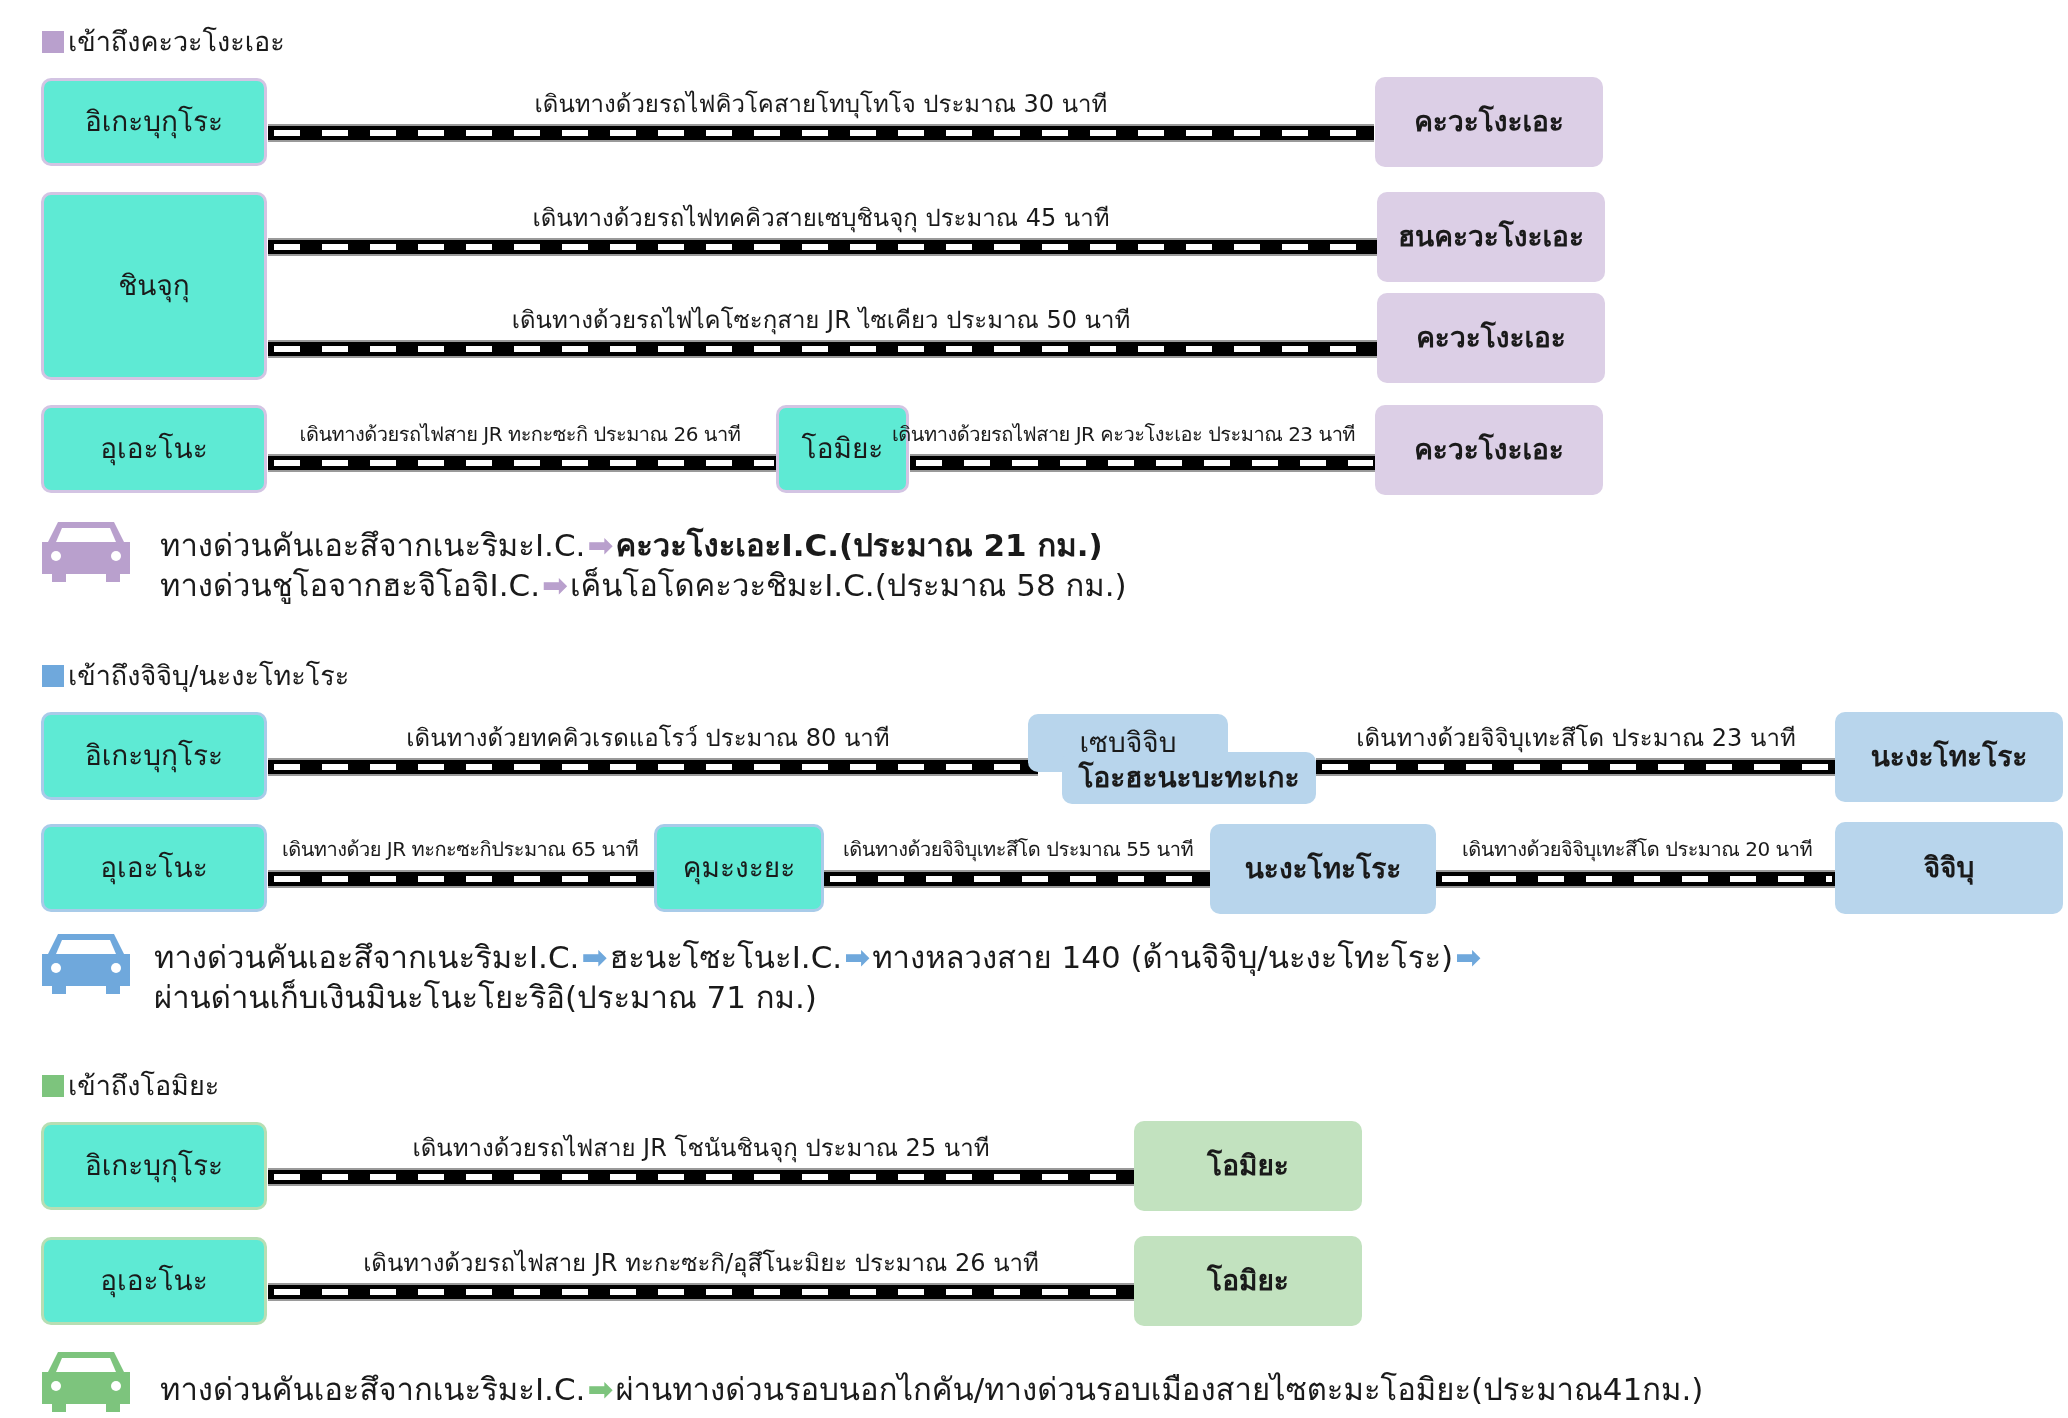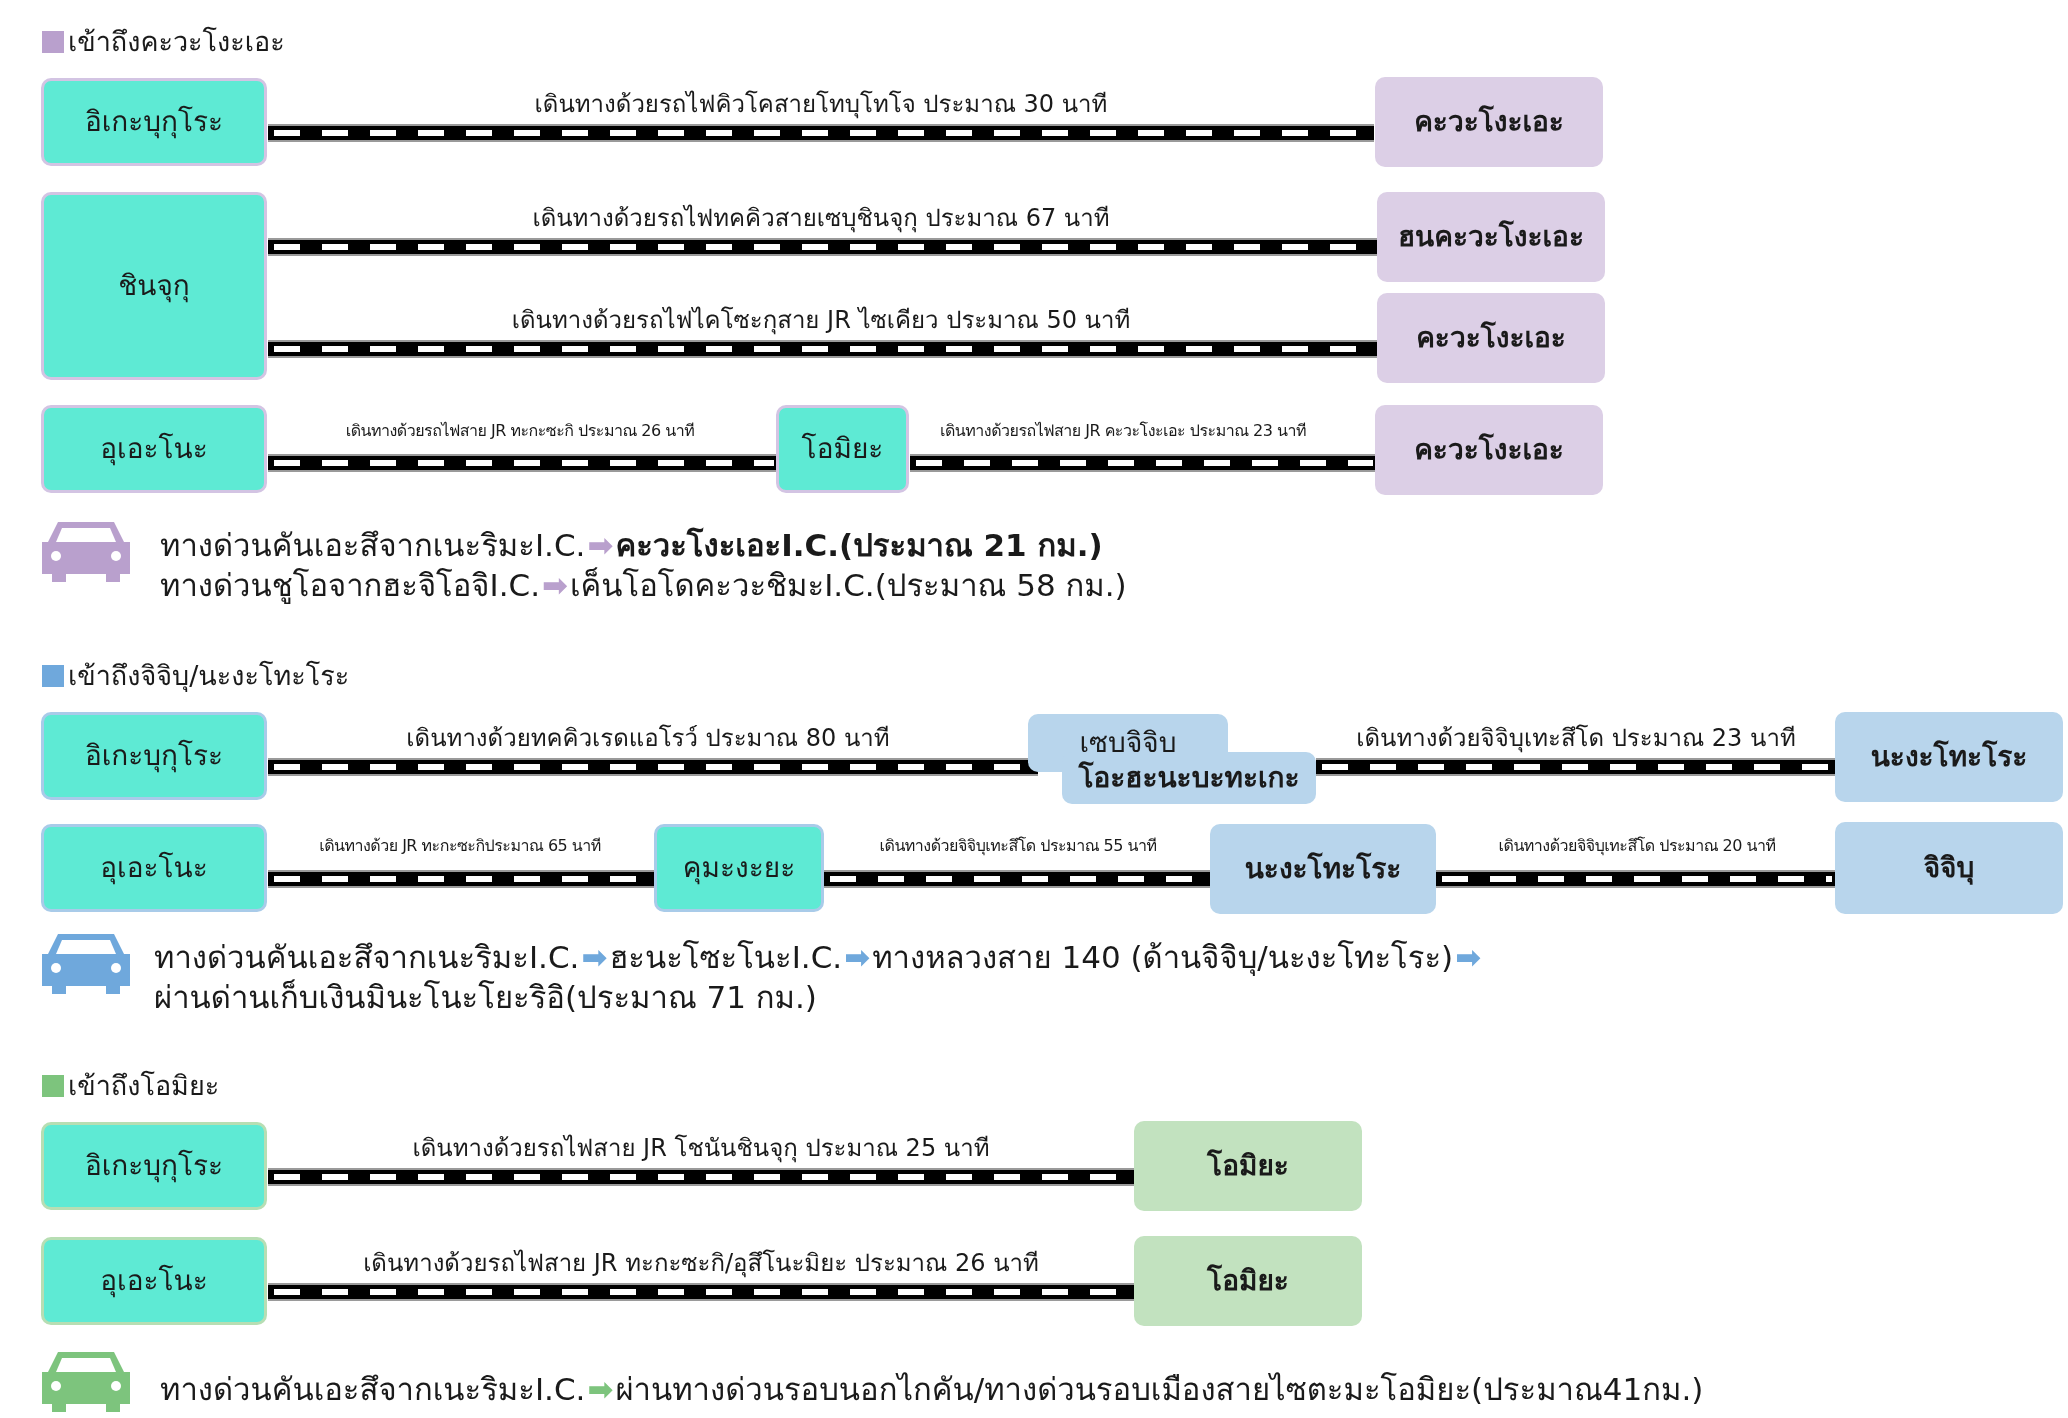--- a/index.html
+++ b/index.html
@@ -11,21 +11,21 @@
   .box { position:absolute; box-sizing:border-box; border-radius:10px;
          display:flex; align-items:center; justify-content:center; text-align:center;
          font-size:28px; line-height:1.15; }
   .origin { background:#5eead4; border:3px solid; }
   .dest { font-weight:bold; }
   .track { position:absolute; height:14px; background:#000;
            box-shadow: 0 -2px 0 #9a9a9a, 0 2px 0 #9a9a9a; }
   .track::after { content:""; position:absolute; left:6px; right:4px; top:4px; height:6px;
            background: repeating-linear-gradient(90deg, #fff 0 26px, transparent 26px 48px); }
   .label { position:absolute; font-size:24px; white-space:nowrap; text-align:center; }
-  .label.small { font-size:16px; letter-spacing:-0.5px; }
+  .label.small { font-size:20px; letter-spacing:-0.5px; }
   .car-row { position:absolute; font-size:31px; white-space:nowrap; }
   .arrow { display:inline-block; margin:0 2px; font-weight:bold; }
   svg.car { position:absolute; }
 </style>
 </head>
 <body>
 
 <div class="abs sec-title" style="left:42px; top:20px;">
   <span class="sq" style="background:#b9a0cd;"></span>
   <span>เข้าถึงคะวะโงะเอะ</span>
@@ -36,21 +36,21 @@
 </div>
 <div class="label" style="left:268px; width:1106px; top:84px;">เดินทางด้วยรถไฟคิวโคสายโทบุโทโจ ประมาณ 30 นาที</div>
 <div class="track" style="left:268px; width:1106px; top:126px;"></div>
 <div class="box dest" style="left:1375px; top:77px; width:228px; height:90px; background:#dccfe6;">
   <span>คะวะโงะเอะ</span>
 </div>
 
 <div class="box origin" style="left:41px; top:192px; width:226px; height:188px; border-color:#d3c4e3;">
   <span>ชินจุกุ</span>
 </div>
-<div class="label" style="left:268px; width:1106px; top:198px;">เดินทางด้วยรถไฟทคคิวสายเซบุชินจุกุ ประมาณ 67 นาที</div>
+<div class="label" style="left:268px; width:1106px; top:198px;">เดินทางด้วยรถไฟทคคิวสายเซบุชินจุกุ ประมาณ 45 นาที</div>
 <div class="track" style="left:268px; width:1110px; top:240px;"></div>
 <div class="box dest" style="left:1377px; top:192px; width:228px; height:90px; background:#dccfe6;">
   <span>ฮนคะวะโงะเอะ</span>
 </div>
 <div class="label" style="left:268px; width:1106px; top:300px;">เดินทางด้วยรถไฟไคโซะกุสาย JR ไซเคียว ประมาณ 50 นาที</div>
 <div class="track" style="left:268px; width:1110px; top:342px;"></div>
 <div class="box dest" style="left:1377px; top:293px; width:228px; height:90px; background:#dccfe6;">
   <span>คะวะโงะเอะ</span>
 </div>
 

